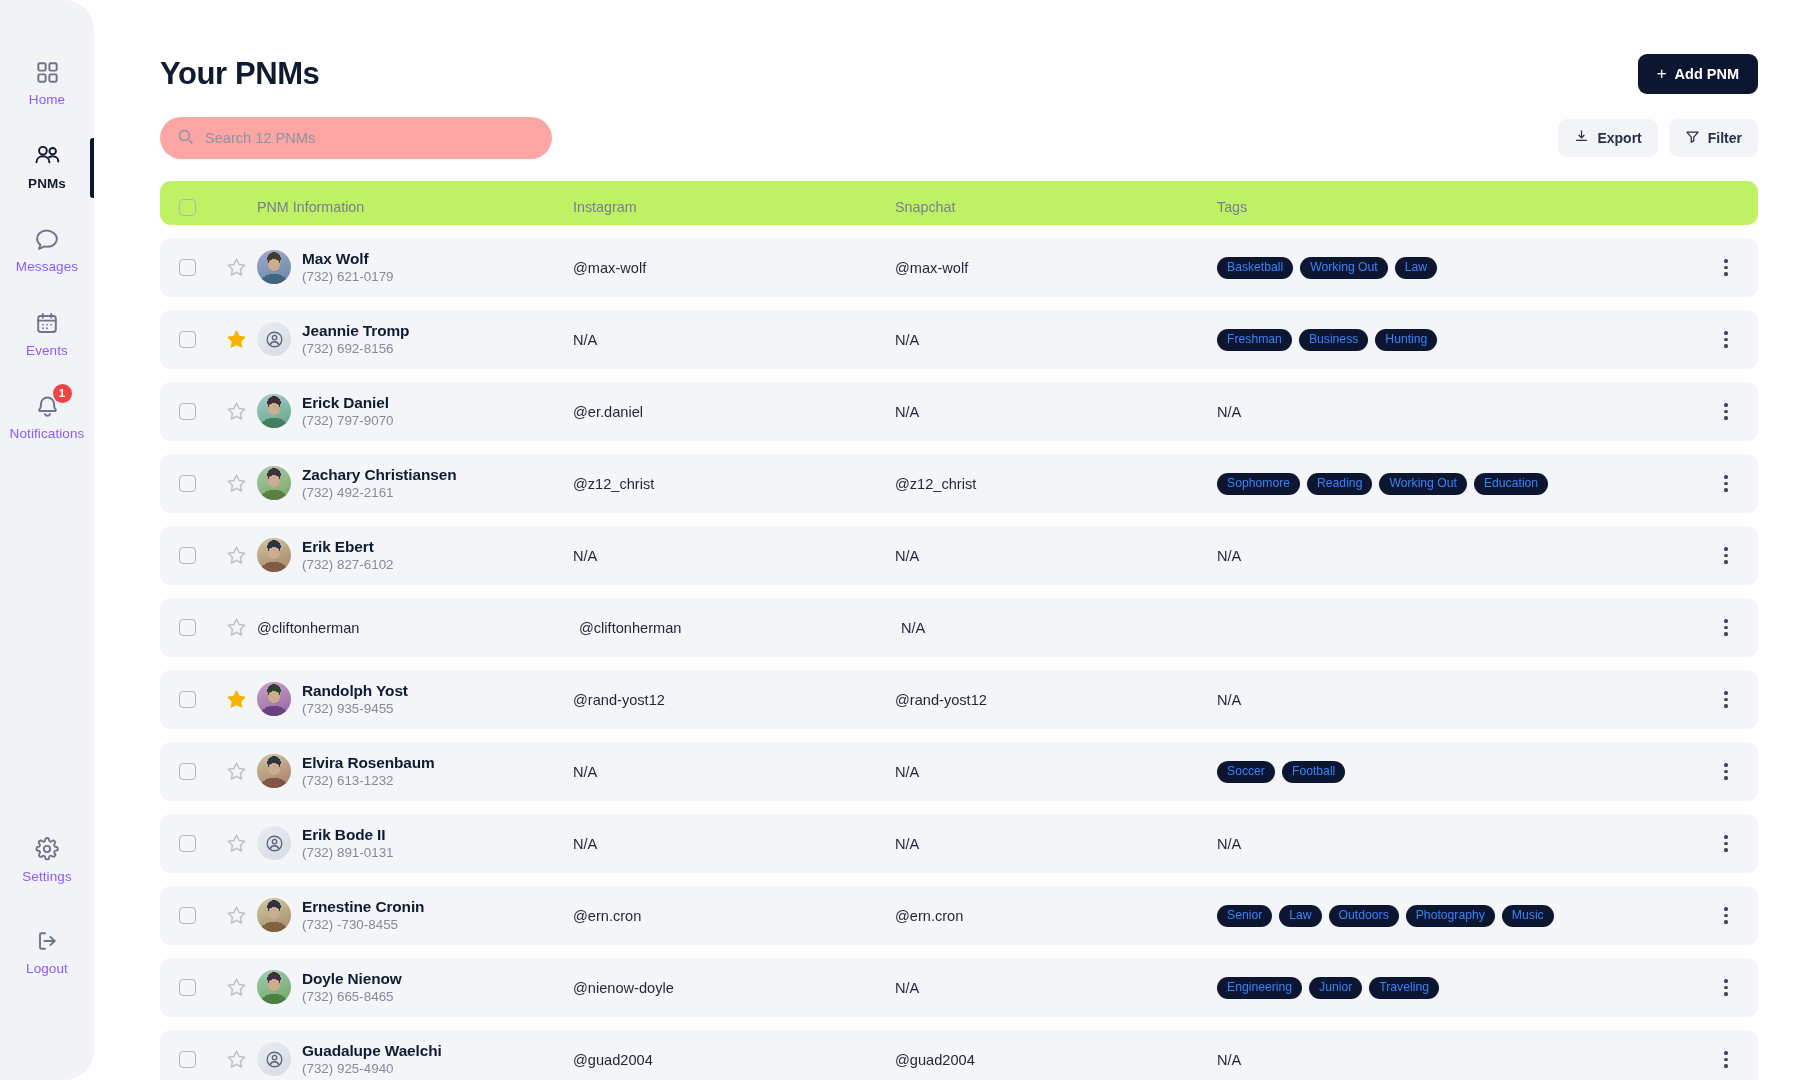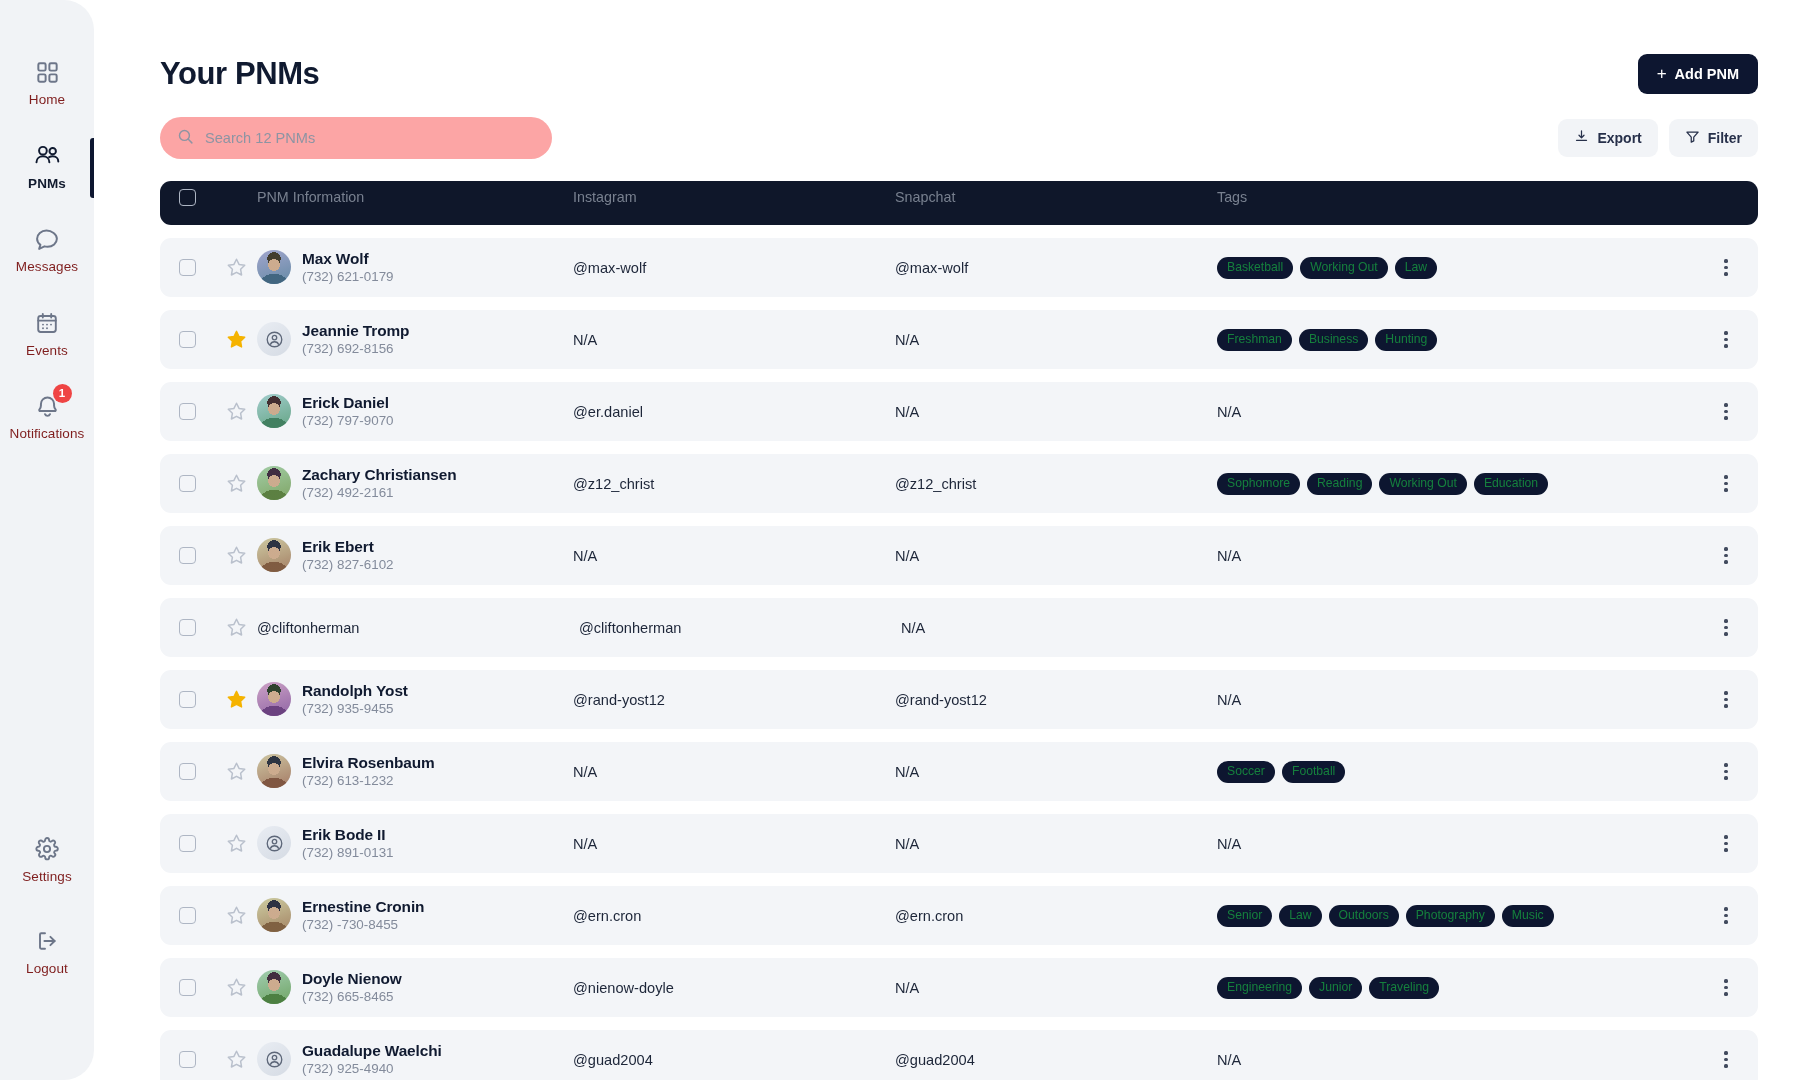--- a/index.html
+++ b/index.html
@@ -33,21 +33,21 @@
     padding: 11px 0 11px 0;
     margin-bottom: 14px;
     cursor: pointer;
     user-select: none;
   }
   .side-item .ico { height: 26px; display:flex; align-items:center; justify-content:center; position:relative; }
   .side-item .ico svg { display:block; }
   .side-item .lbl {
     margin-top: 8px;
     font-size: 13.5px;
-    color: #7f1d1d;
+    color: #8b5cf6;
     letter-spacing: .1px;
     line-height: 1;
   }
   .side-item.active .lbl { color:#111a2e; font-weight: 700; }
   .side-item.active .bar {
     position: absolute; right: 0; top: 6px;
     width: 4px; height: 60px;
     background: #0d1630;
     border-radius: 3px 0 0 3px;
   }
@@ -115,24 +115,24 @@
     background: #f2f4f7; border: none;
     border-radius: 9px; height: 38px; padding: 0 16px;
     display:flex; align-items:center; gap: 8px;
     font-size: 14px; color: #27304a; font-weight: 600;
     cursor:pointer; font-family: inherit;
   }
 
   
   .table { margin-top: 22px; }
   .thead {
-    background: #0f172a;
+    background: #bef264;
     border-radius: 11px;
     height: 44px;
-    display:flex; align-items:flex-start;
+    display:flex; align-items:center;
     padding: 8px 0 0 0;
   }
   .row {
     background: #f3f5f8;
     border-radius: 11px;
     height: 59px;
     display:flex; align-items:center;
     margin-top: 13px;
   }
 
@@ -171,21 +171,21 @@
     position:absolute; inset:0;
   }
   .nm { display:flex; flex-direction:column; justify-content:space-between; gap:1px; }
   .nm .n { font-size: 15.4px; font-weight: 700; color: #101a30; line-height: 1.15; letter-spacing: -0.1px; }
   .nm .p { font-size: 13.4px; color: #838b9b; line-height: 1.15; }
 
   .cellv { font-size: 14.6px; color: #1d2639; }
   .na { font-size: 14.6px; color: #1d2639; }
 
   .tag {
-    background: #0d1630; color: #15803d;
+    background: #0d1630; color: #3b82f6;
     border-radius: 12px;
     height: 22px;
     padding: 0 10px;
     font-size: 12.2px;
     display:inline-flex; align-items:center;
     white-space: nowrap;
     line-height:1;
   }
 
   .dots { display:flex; flex-direction:column; gap: 3.4px; cursor:pointer; padding: 6px 10px; }

